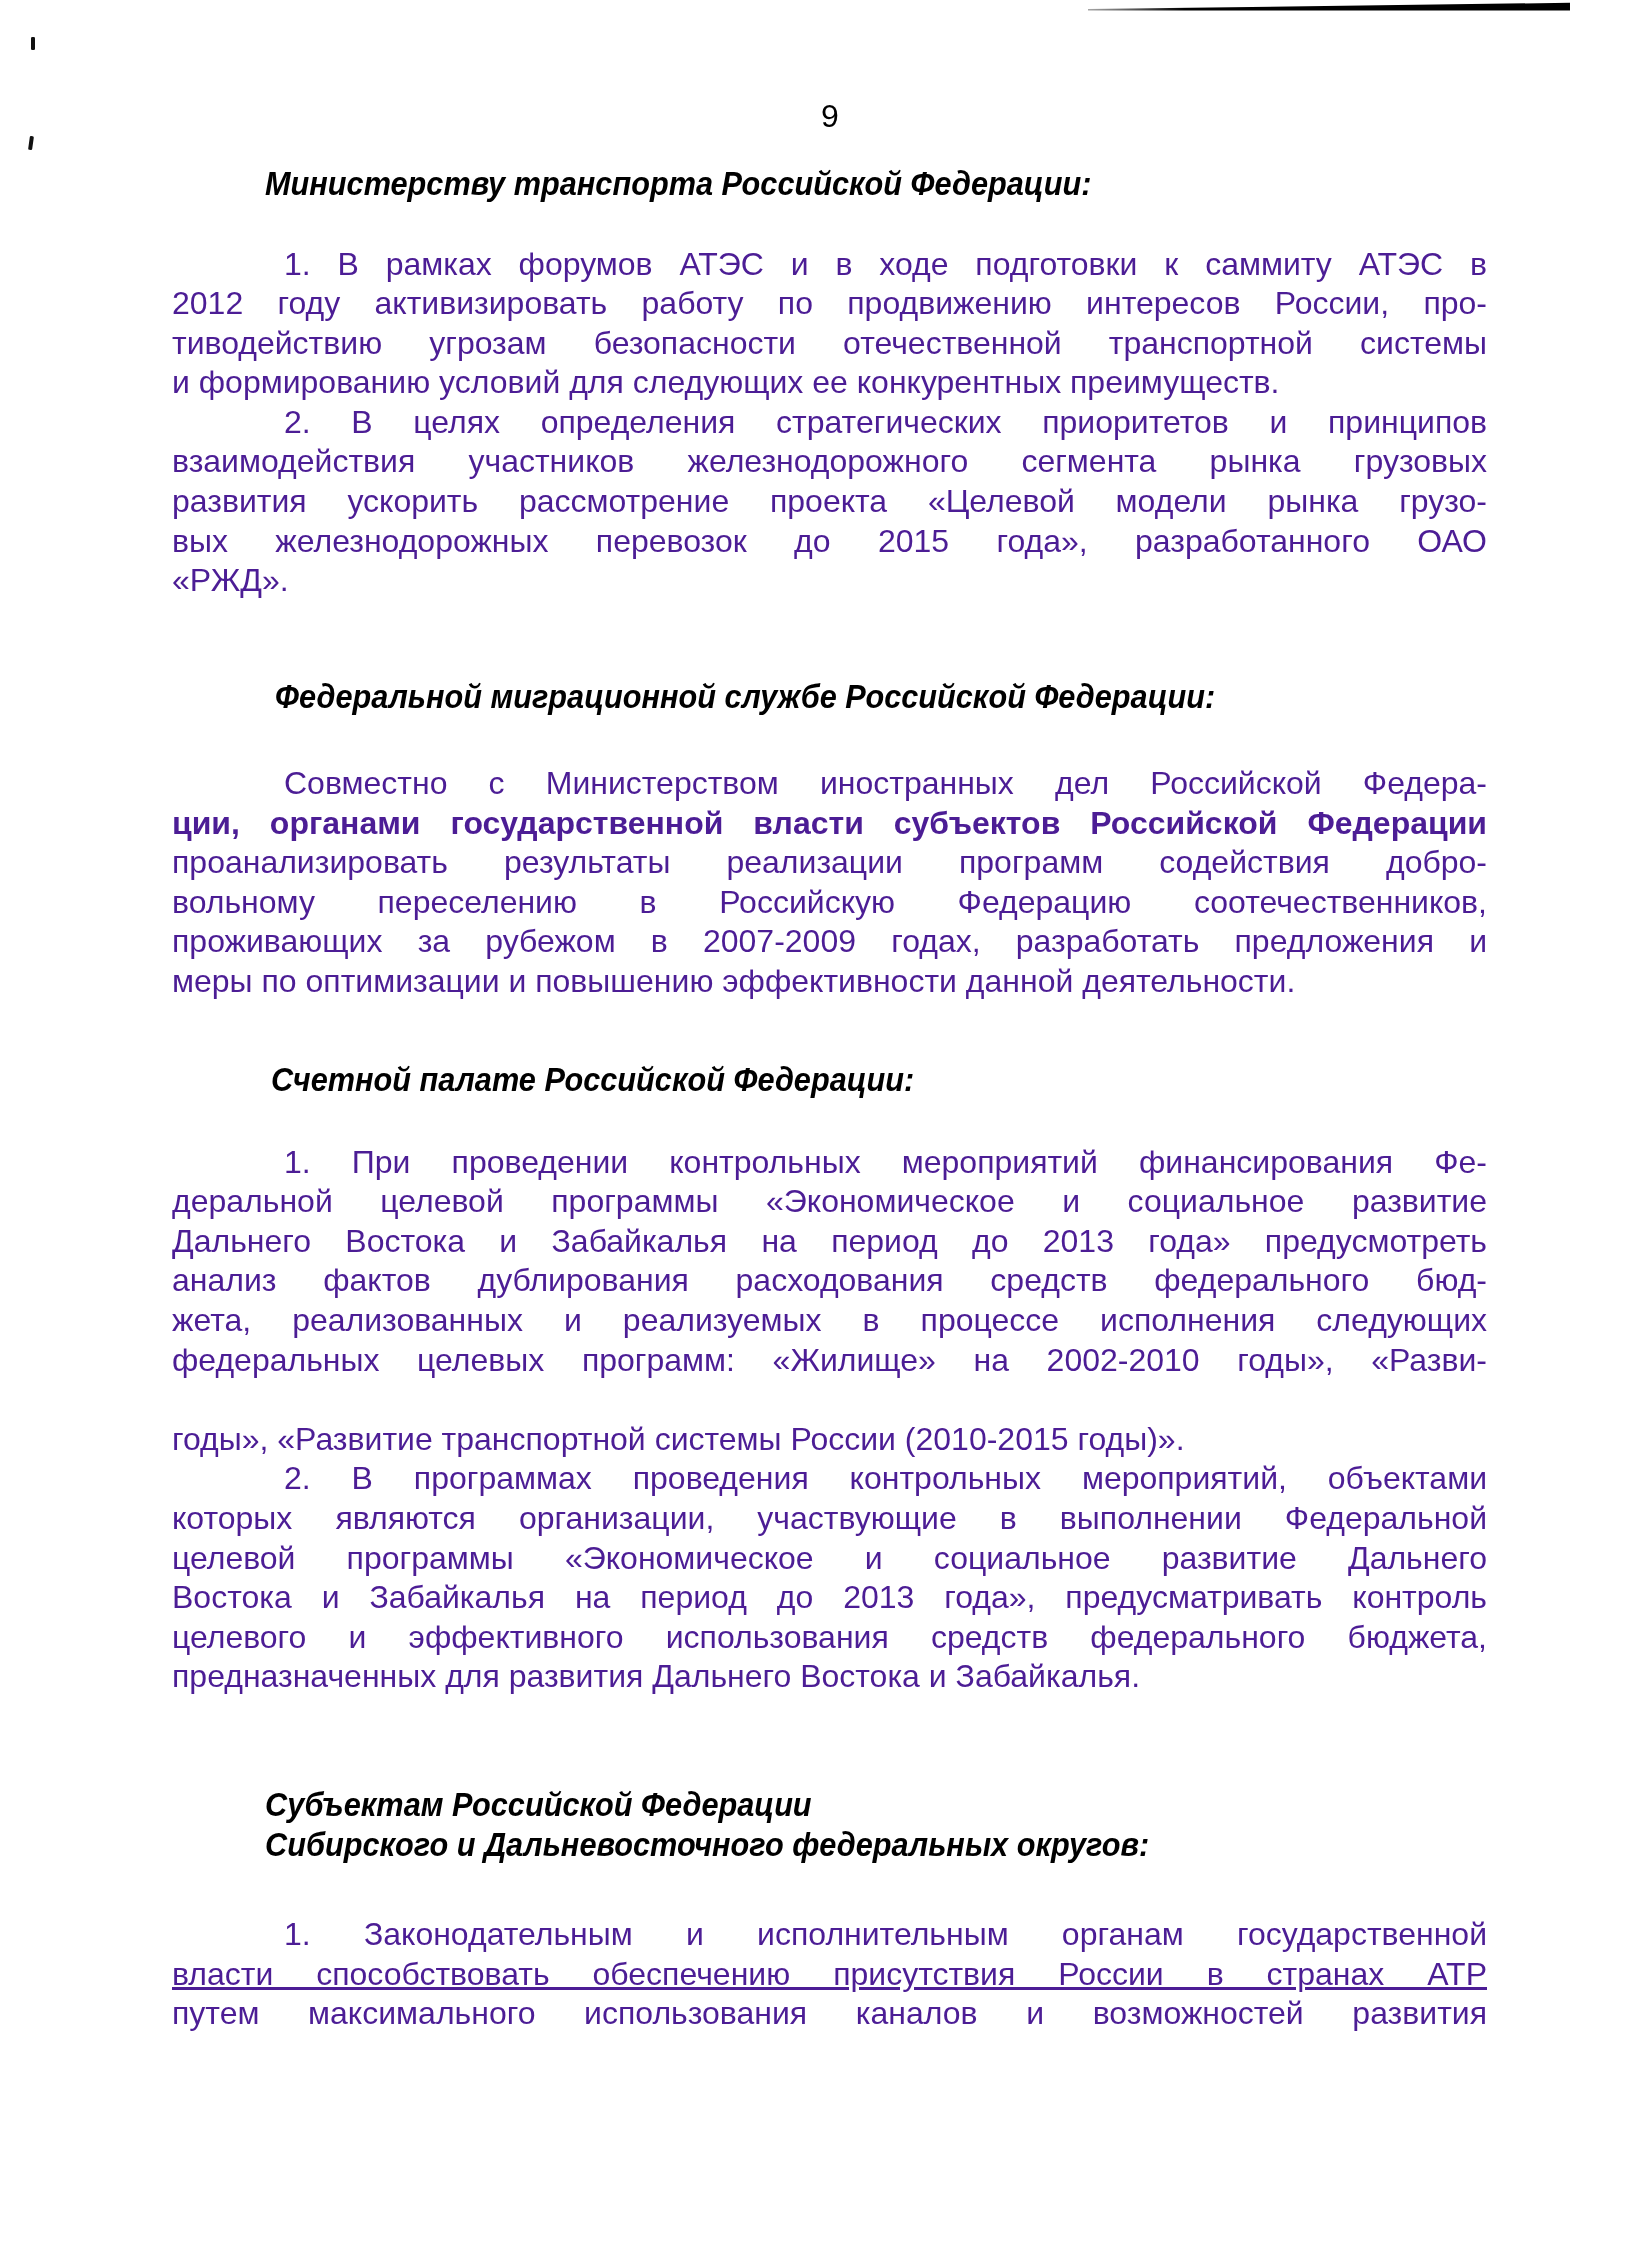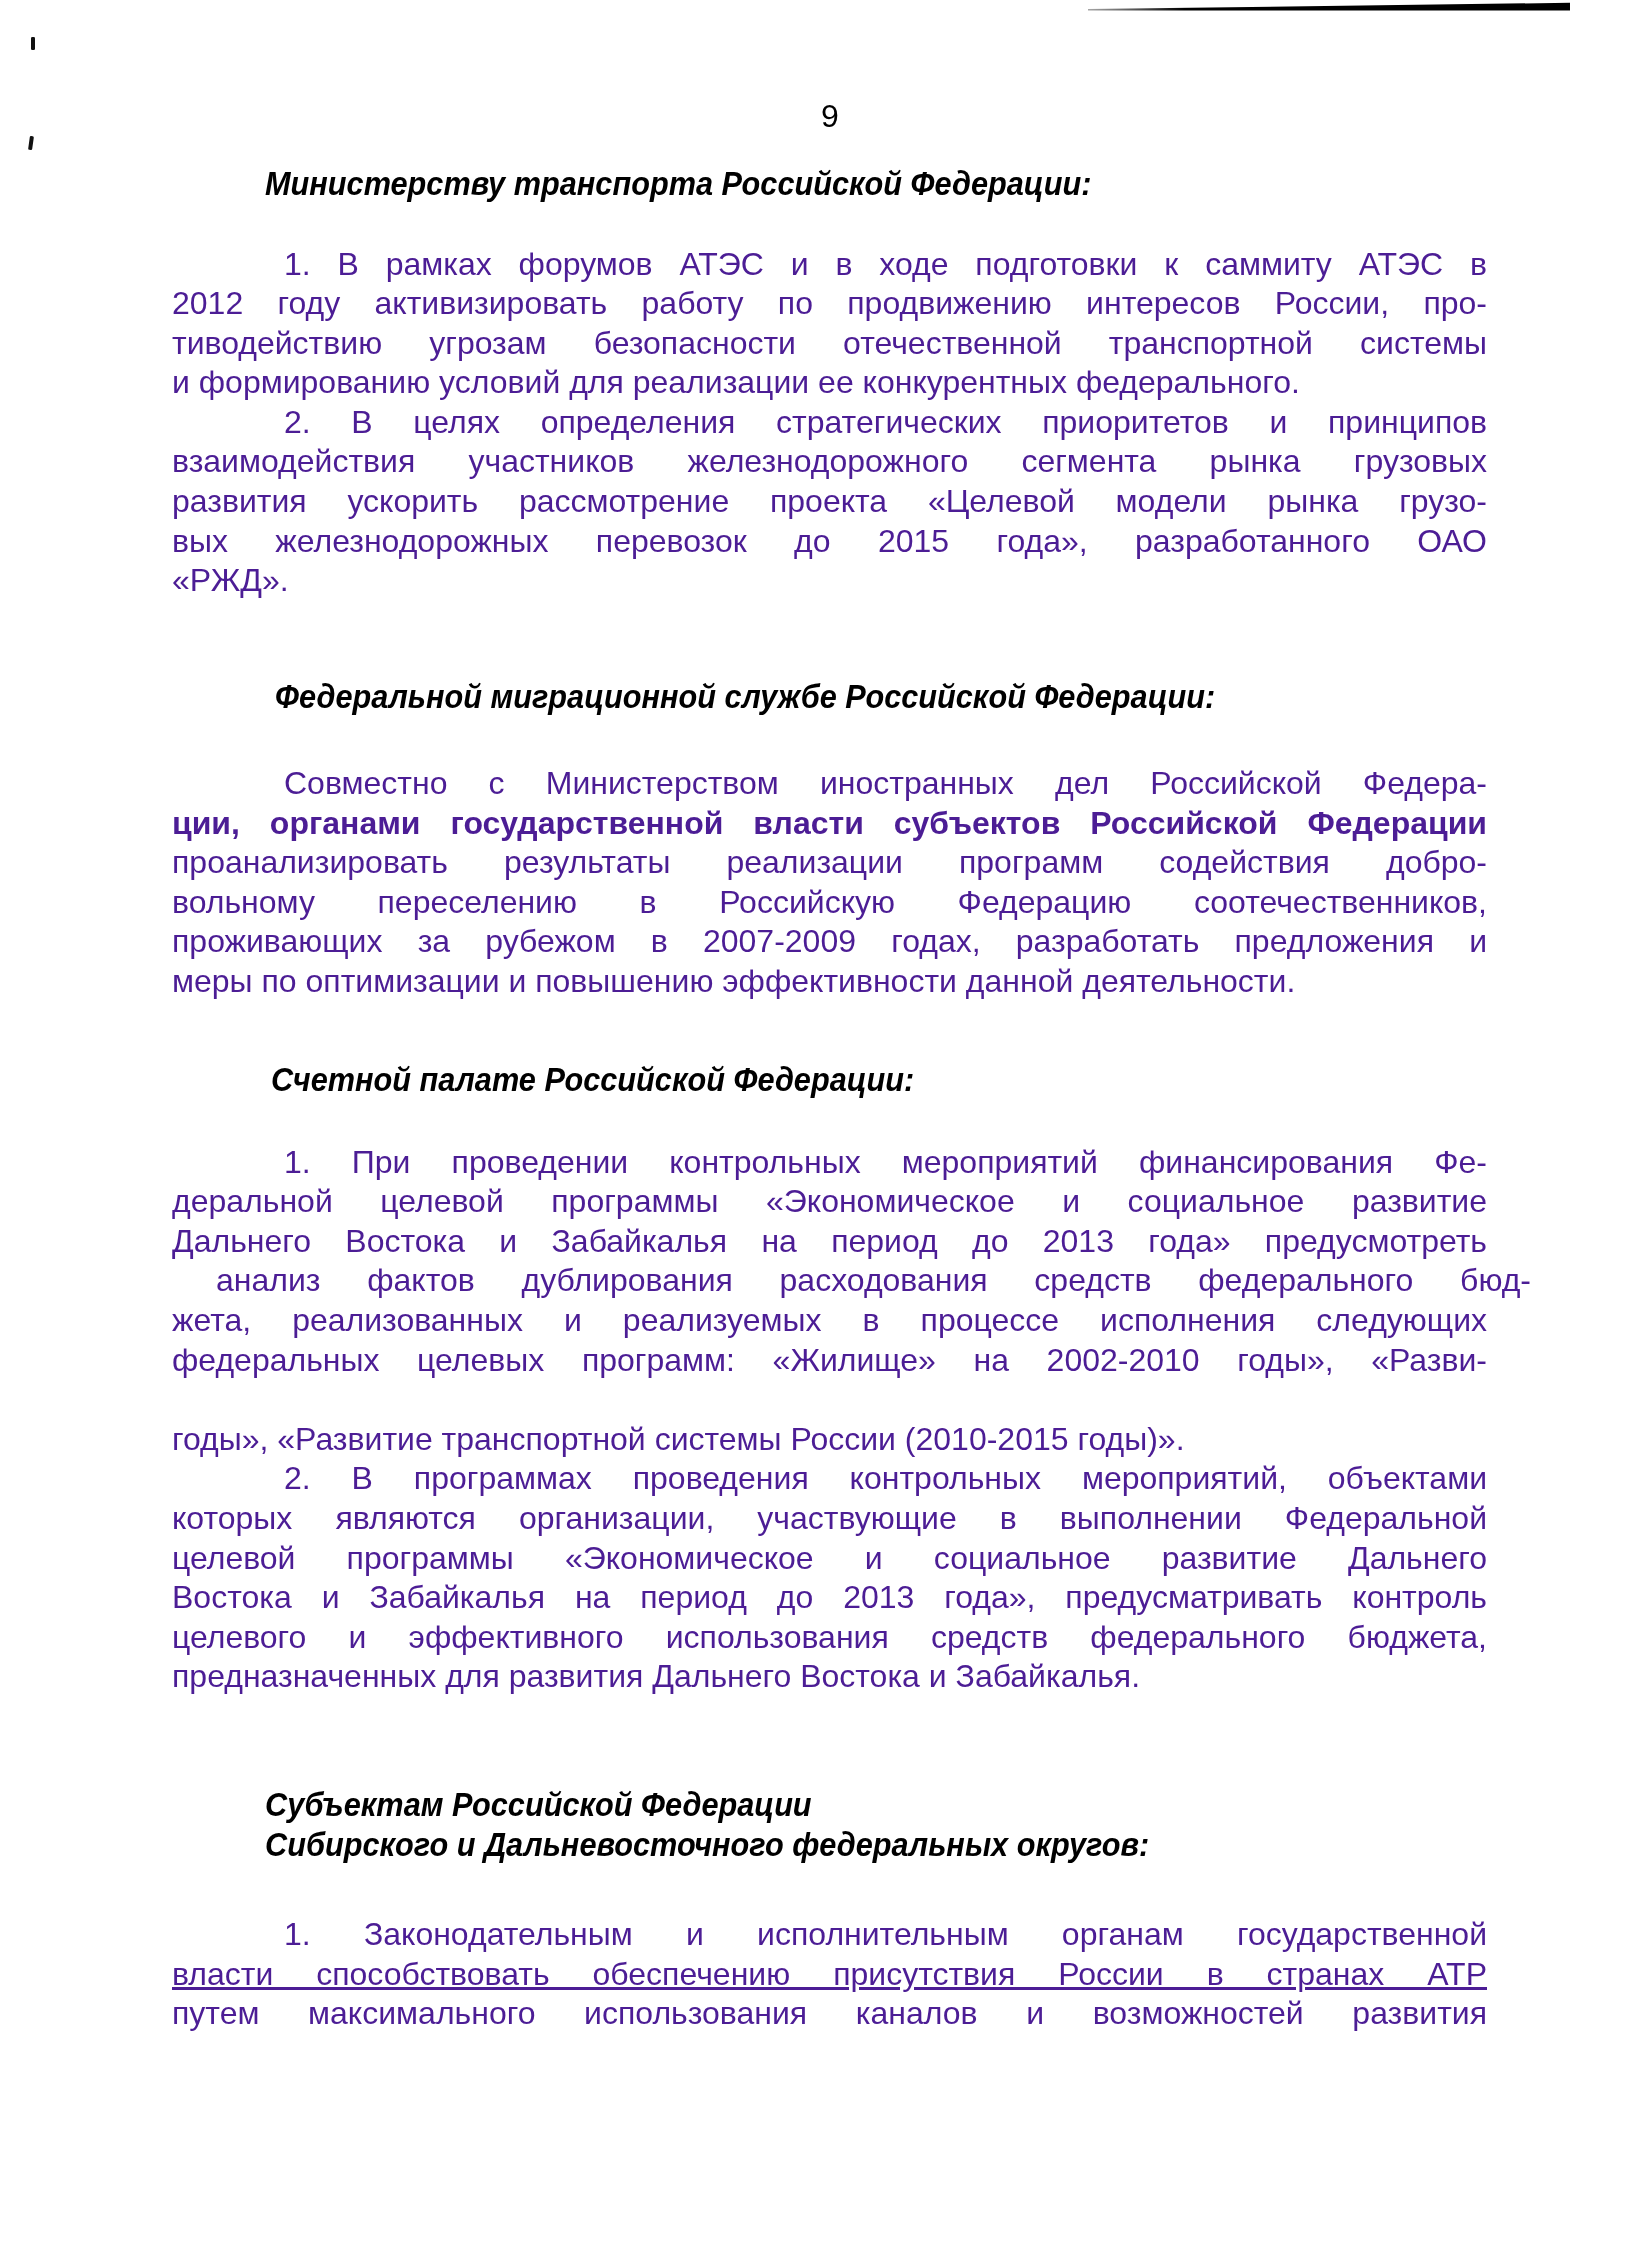--- a/index.html
+++ b/index.html
@@ -51,42 +51,42 @@
   <div class="margin-mark mark-1"></div>
   <div class="margin-mark mark-2"></div>
 
   <div class="page-number">9</div>
 
   <div class="heading" style="left:265px; top:165px;">Министерству транспорта Российской Федерации:</div>
 
   <div class="line indent" style="top: 245px; white-space: normal; height: 38px; overflow: hidden;">1. В рамках форумов АТЭС и в ходе подготовки к саммиту АТЭС в</div>
   <div class="line" style="top: 284px; white-space: normal; height: 38px; overflow: hidden;">2012 году активизировать работу по продвижению интересов России, про-</div>
   <div class="line" style="top: 324px; white-space: normal; height: 38px; overflow: hidden;">тиводействию угрозам безопасности отечественной транспортной системы</div>
-  <div class="line last" style="top: 363px; white-space: normal; height: 38px; overflow: hidden;">и формированию условий для реализации ее конкурентных федерального.</div>
+  <div class="line last" style="top: 363px; white-space: normal; height: 38px; overflow: hidden;">и формированию условий для следующих ее конкурентных преимуществ.</div>
   <div class="line indent" style="top: 403px; white-space: normal; height: 38px; overflow: hidden;">2. В целях определения стратегических приоритетов и принципов</div>
   <div class="line" style="top: 442px; white-space: normal; height: 38px; overflow: hidden;">взаимодействия участников железнодорожного сегмента рынка грузовых</div>
   <div class="line" style="top: 482px; white-space: normal; height: 38px; overflow: hidden;">развития ускорить рассмотрение проекта «Целевой модели рынка грузо-</div>
   <div class="line" style="top: 522px; white-space: normal; height: 38px; overflow: hidden;">вых железнодорожных перевозок до 2015 года», разработанного ОАО</div>
   <div class="line last" style="top: 561px; white-space: normal; height: 38px; overflow: hidden;">«РЖД».</div>
 
   <div class="heading" style="left:275px; top:678px;">Федеральной миграционной службе Российской Федерации:</div>
 
   <div class="line indent" style="top: 764px; white-space: normal; height: 38px; overflow: hidden;">Совместно с Министерством иностранных дел Российской Федера-</div>
   <div class="line" style="top: 804px; white-space: normal; height: 38px; overflow: hidden; font-weight: bold;">ции, органами государственной власти субъектов Российской Федерации</div>
   <div class="line" style="top: 843px; white-space: normal; height: 38px; overflow: hidden;">проанализировать результаты реализации программ содействия добро-</div>
   <div class="line" style="top: 883px; white-space: normal; height: 38px; overflow: hidden;">вольному переселению в Российскую Федерацию соотечественников,</div>
   <div class="line" style="top: 922px; white-space: normal; height: 38px; overflow: hidden;">проживающих за рубежом в 2007-2009 годах, разработать предложения и</div>
   <div class="line last" style="top: 962px; white-space: normal; height: 38px; overflow: hidden;">меры по оптимизации и повышению эффективности данной деятельности.</div>
 
   <div class="heading" style="left:271px; top:1061px;">Счетной палате Российской Федерации:</div>
 
   <div class="line indent" style="top: 1143px; white-space: normal; height: 38px; overflow: hidden;">1. При проведении контрольных мероприятий финансирования Фе-</div>
   <div class="line" style="top: 1182px; white-space: normal; height: 38px; overflow: hidden;">деральной целевой программы «Экономическое и социальное развитие</div>
   <div class="line" style="top: 1222px; white-space: normal; height: 38px; overflow: hidden;">Дальнего Востока и Забайкалья на период до 2013 года» предусмотреть</div>
-  <div class="line" style="top: 1261px; white-space: normal; height: 38px; overflow: hidden; margin-left: 44px;">анализ фактов дублирования расходования средств федерального бюд-</div>
+  <div class="line" style="top: 1261px; white-space: normal; height: 38px; overflow: hidden;">анализ фактов дублирования расходования средств федерального бюд-</div>
   <div class="line" style="top: 1301px; white-space: normal; height: 38px; overflow: hidden;">жета, реализованных и реализуемых в процессе исполнения следующих</div>
   <div class="line" style="top: 1341px; white-space: normal; height: 38px; overflow: hidden;">федеральных целевых программ: «Жилище» на 2002-2010 годы», «Разви-</div>
   <div class="line last" style="top: 1420px; white-space: normal; height: 38px; overflow: hidden;">годы», «Развитие транспортной системы России (2010-2015 годы)».</div>
   <div class="line indent" style="top: 1459px; white-space: normal; height: 38px; overflow: hidden;">2. В программах проведения контрольных мероприятий, объектами</div>
   <div class="line" style="top: 1499px; white-space: normal; height: 38px; overflow: hidden;">которых являются организации, участвующие в выполнении Федеральной</div>
   <div class="line" style="top: 1539px; white-space: normal; height: 38px; overflow: hidden;">целевой программы «Экономическое и социальное развитие Дальнего</div>
   <div class="line" style="top: 1578px; white-space: normal; height: 38px; overflow: hidden;">Востока и Забайкалья на период до 2013 года», предусматривать контроль</div>
   <div class="line" style="top: 1618px; white-space: normal; height: 38px; overflow: hidden;">целевого и эффективного использования средств федерального бюджета,</div>
   <div class="line last" style="top: 1657px; white-space: normal; height: 38px; overflow: hidden;">предназначенных для развития Дальнего Востока и Забайкалья.</div>
 

